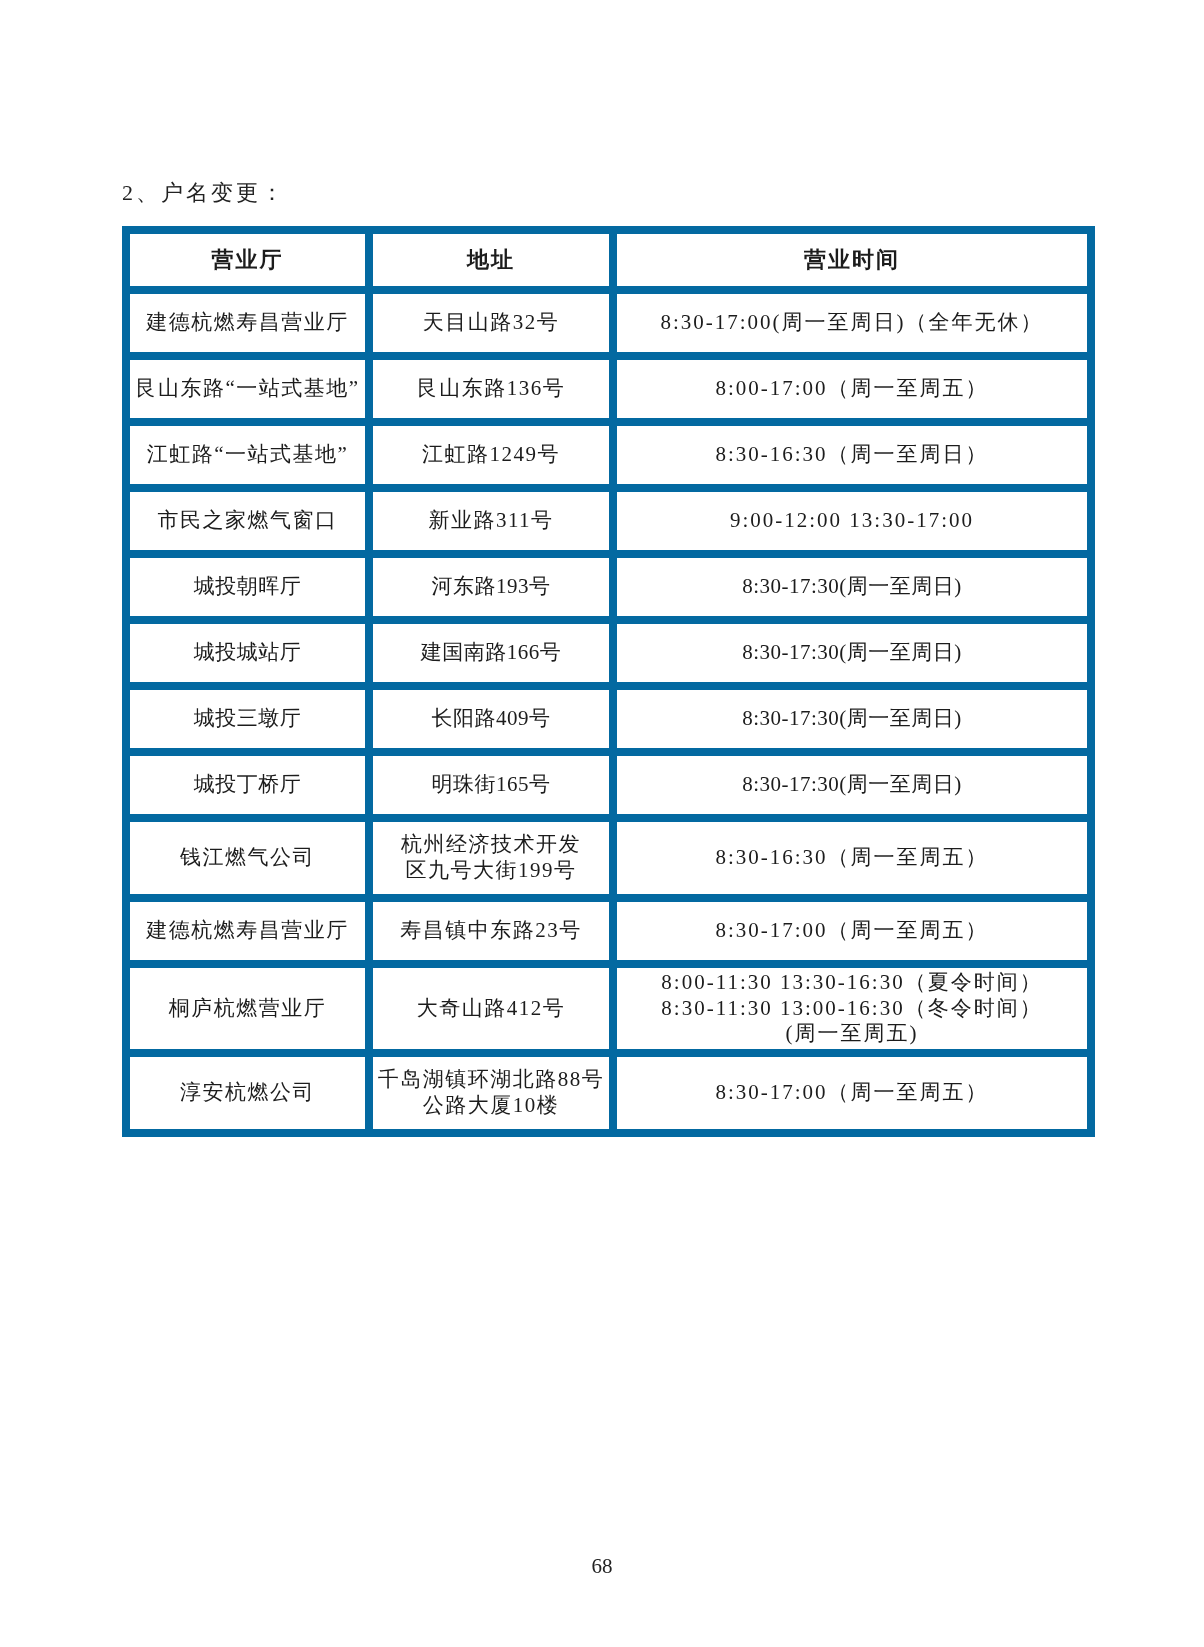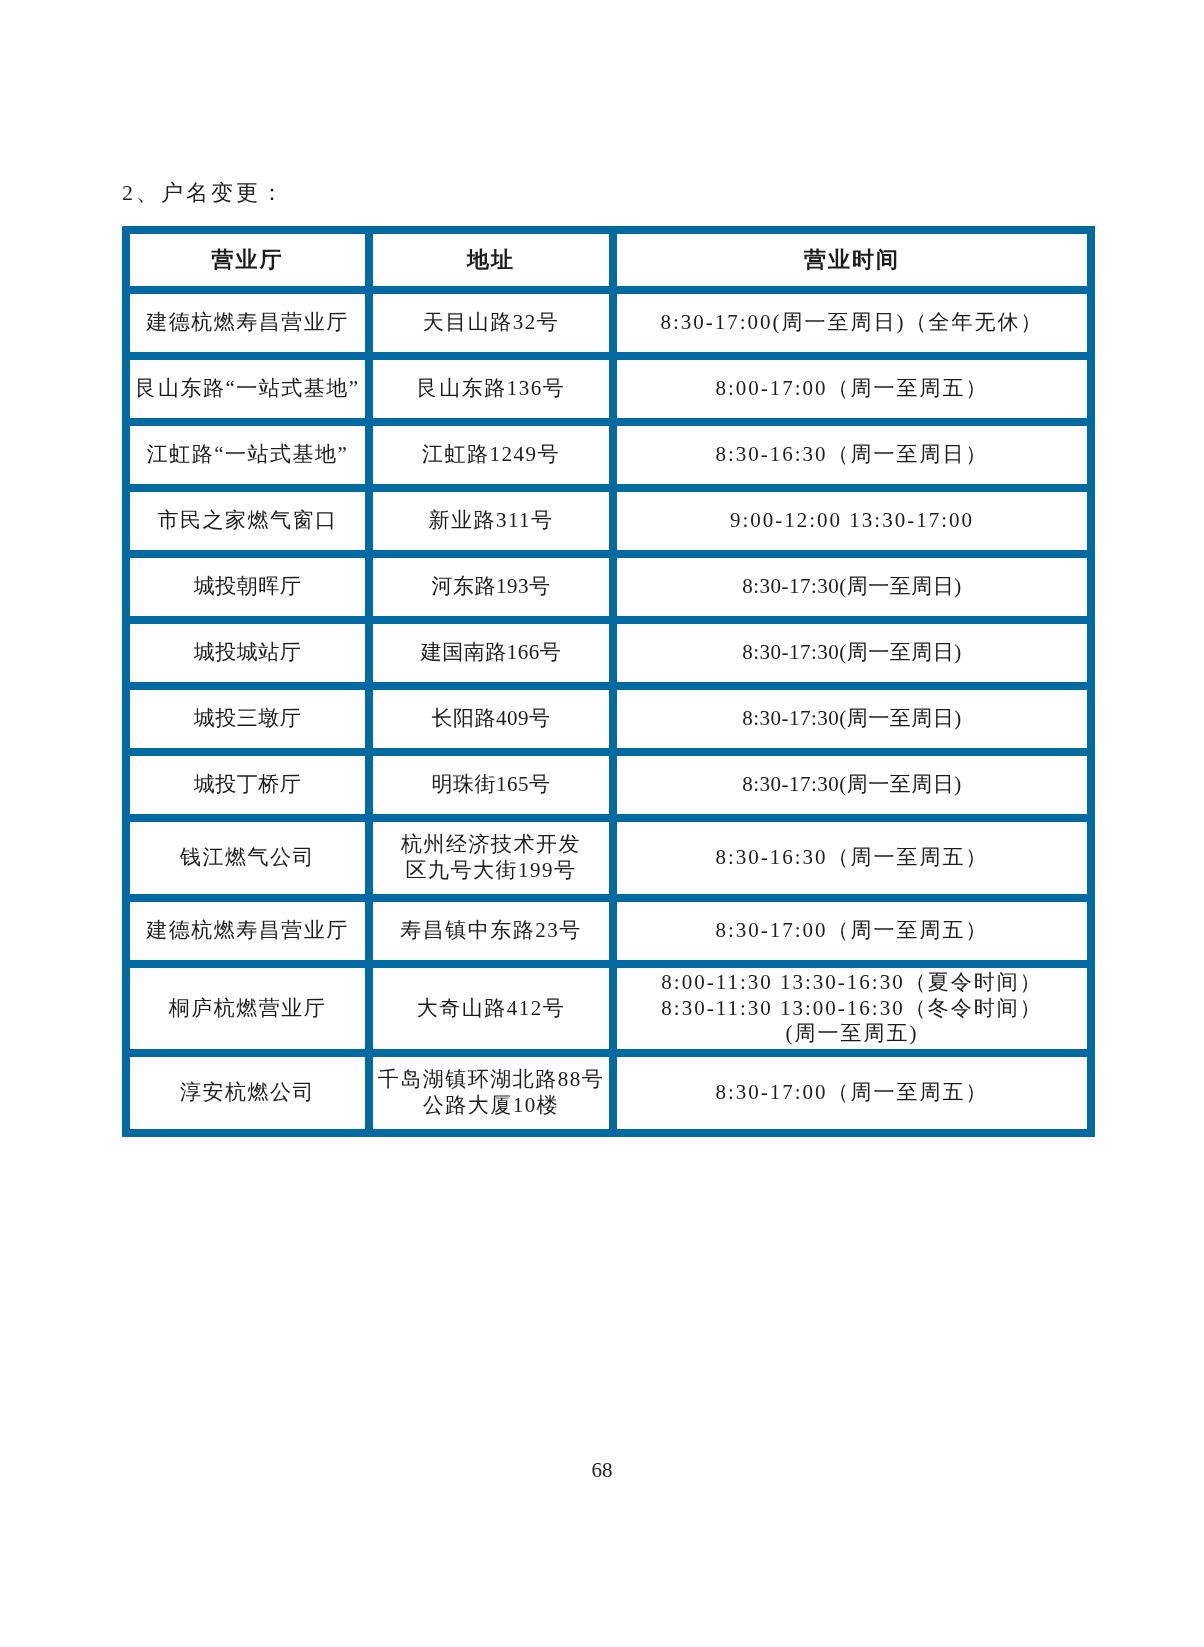--- a/index.html
+++ b/index.html
@@ -63,21 +63,21 @@
   table.office-table tr.h74 td { height: 74px; }
   table.office-table td.hours-cell {
     letter-spacing: 2px;
   }
   table.office-table tr.compact td.hours-cell {
     letter-spacing: 0.5px;
   }
   .page-number {
     position: absolute;
     left: 0;
-    top: 1458px;
+    top: 1554px;
     width: 100%;
     text-align: center;
     font-size: 21px;
     color: #222222;
   }
 </style>
 </head>
 <body>
 
 <div class="page">

